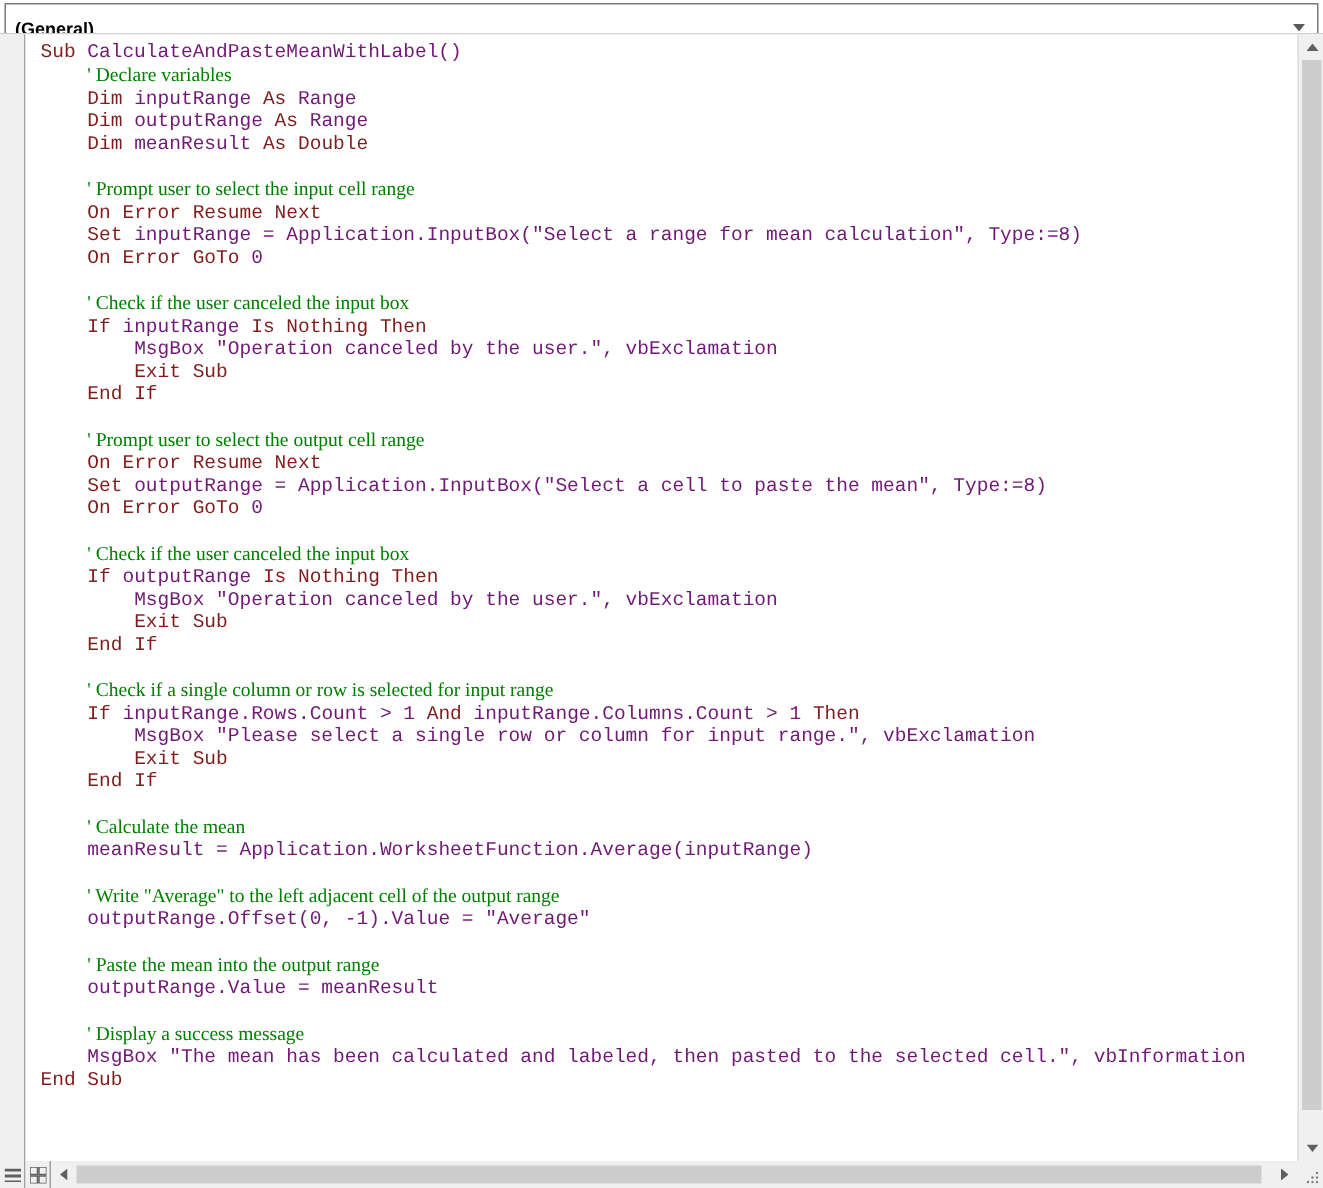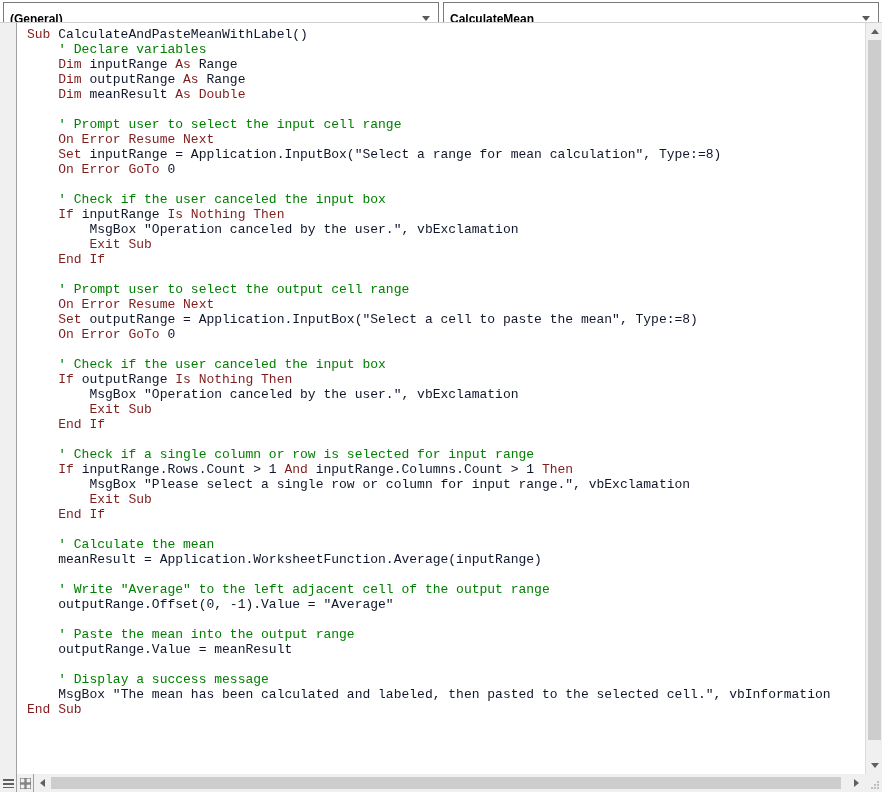--- a/index.html
+++ b/index.html
@@ -140,37 +140,29 @@
 .resize-grip {
   width: 17px;
   height: 18px;
   background: #f0f0f0;
   display: flex;
   align-items: flex-end;
   justify-content: flex-end;
   padding: 2px;
 }
 .kw { color: #7f1d1d; }
-.cm { color: #008000; }
-.tx { color: #0f172a; }
+.cm { color: #008000; font-family: Liberation Serif, serif; }
+.tx { color: #701a75; }
 </style>
 </head>
 <body>
 
 <div class="dropdown-row">
   <div class="dropdown">
     <span class="dropdown-label">(General)</span>
-    <span class="dropdown-arrow">
-      <svg viewBox="0 0 8 5">
-          <path d="M0 0 L8 0 L4 5 Z" fill="#5a5a5a"></path>
-        </svg>
-    </span>
-  </div>
-  <div class="dropdown">
-    <span class="dropdown-label">CalculateMean</span>
     <span class="dropdown-arrow">
       <svg viewBox="0 0 8 5">
           <path d="M0 0 L8 0 L4 5 Z" fill="#5a5a5a"></path>
         </svg>
     </span>
   </div>
 </div>
 
 <div class="editor-area">
   <div class="left-gutter"></div>

